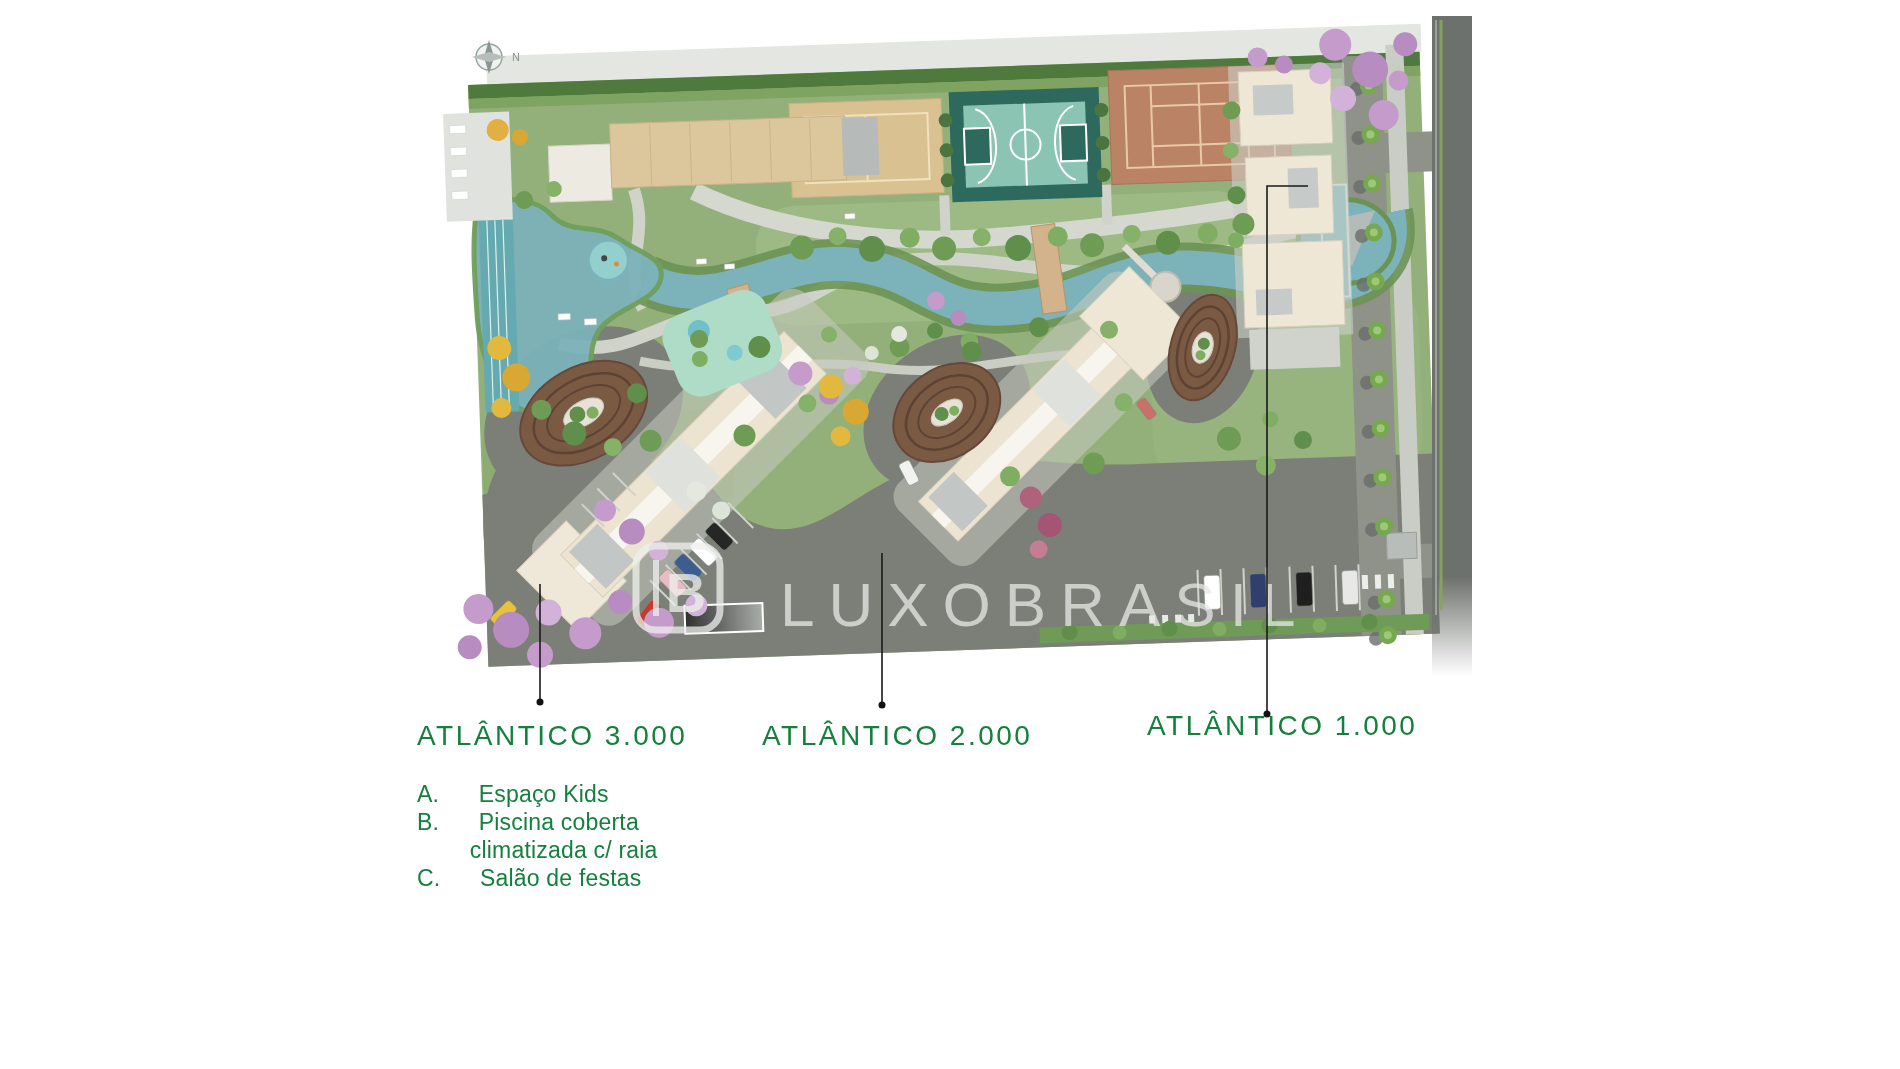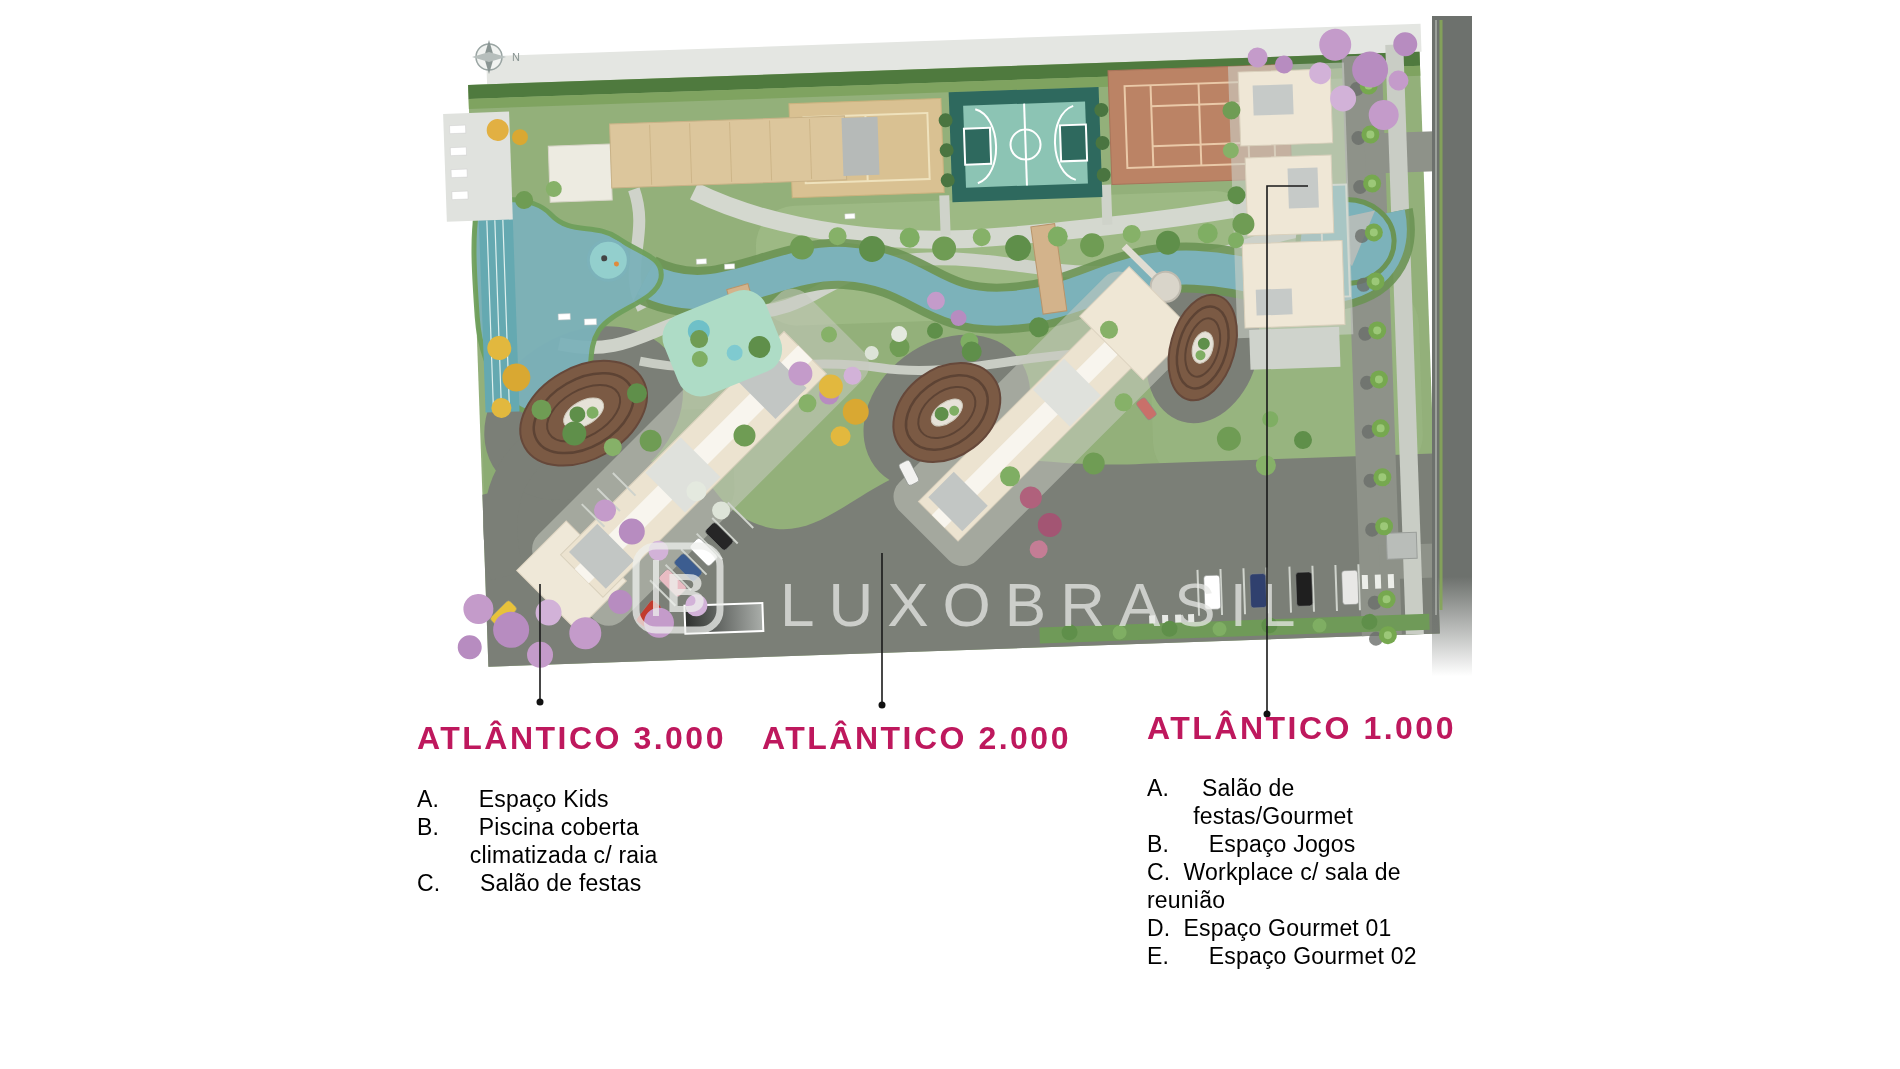--- a/index.html
+++ b/index.html
@@ -1,22 +1,22 @@
 <!DOCTYPE html>
 <html><head>
 <meta charset="utf-8">
 <style>
   html,body{margin:0;padding:0;background:#ffffff;}
   body{width:1900px;height:1069px;position:relative;overflow:hidden;
        font-family:"Liberation Sans",sans-serif;}
   #plan-svg{position:absolute;left:0;top:0;}
   .legend-col{position:absolute;}
-  .legend-title{margin:0;font-size:32px;font-weight:bold;letter-spacing:2.5px;
-                color:#be185d;}
-  .legend-body{font-size:23px;line-height:28px;color:#000000;
+  .legend-title{margin:0;font-size:28px;font-weight:normal;letter-spacing:2.5px;
+                color:#15803d;}
+  .legend-body{font-size:23px;line-height:28px;color:#15803d;
                letter-spacing:.2px;white-space:pre;}
   .mb28{margin-bottom:28px;} .mb20{margin-bottom:34px;} .mb27{margin-bottom:27px;}
 </style>
 </head>
 <body>
 
 <svg id="plan-svg" width="1900" height="1069" viewBox="0 0 1900 1069" xmlns="http://www.w3.org/2000/svg">
   <defs>
     <linearGradient id="bandFade" x1="0" y1="0" x2="0" y2="1">
       <stop offset="0" stop-color="#6d716d"></stop>
@@ -380,20 +380,13 @@
         climatizada c/ raia
 C.      Salão de festas</div>
 </div>
 
 <div class="legend-col" style="left:762px;top:720px;">
   <h2 class="legend-title mb20">ATLÂNTICO 2.000</h2>
 </div>
 
 <div class="legend-col" style="left:1147px;top:710px;">
   <h2 class="legend-title mb27">ATLÂNTICO 1.000</h2>
-  <div class="legend-body">A.     Salão de
-       festas/Gourmet
-B.      Espaço Jogos
-C.  Workplace c/ sala de
-reunião
-D.  Espaço Gourmet 01
-E.      Espaço Gourmet 02</div>
 </div>
 
 </body></html>

